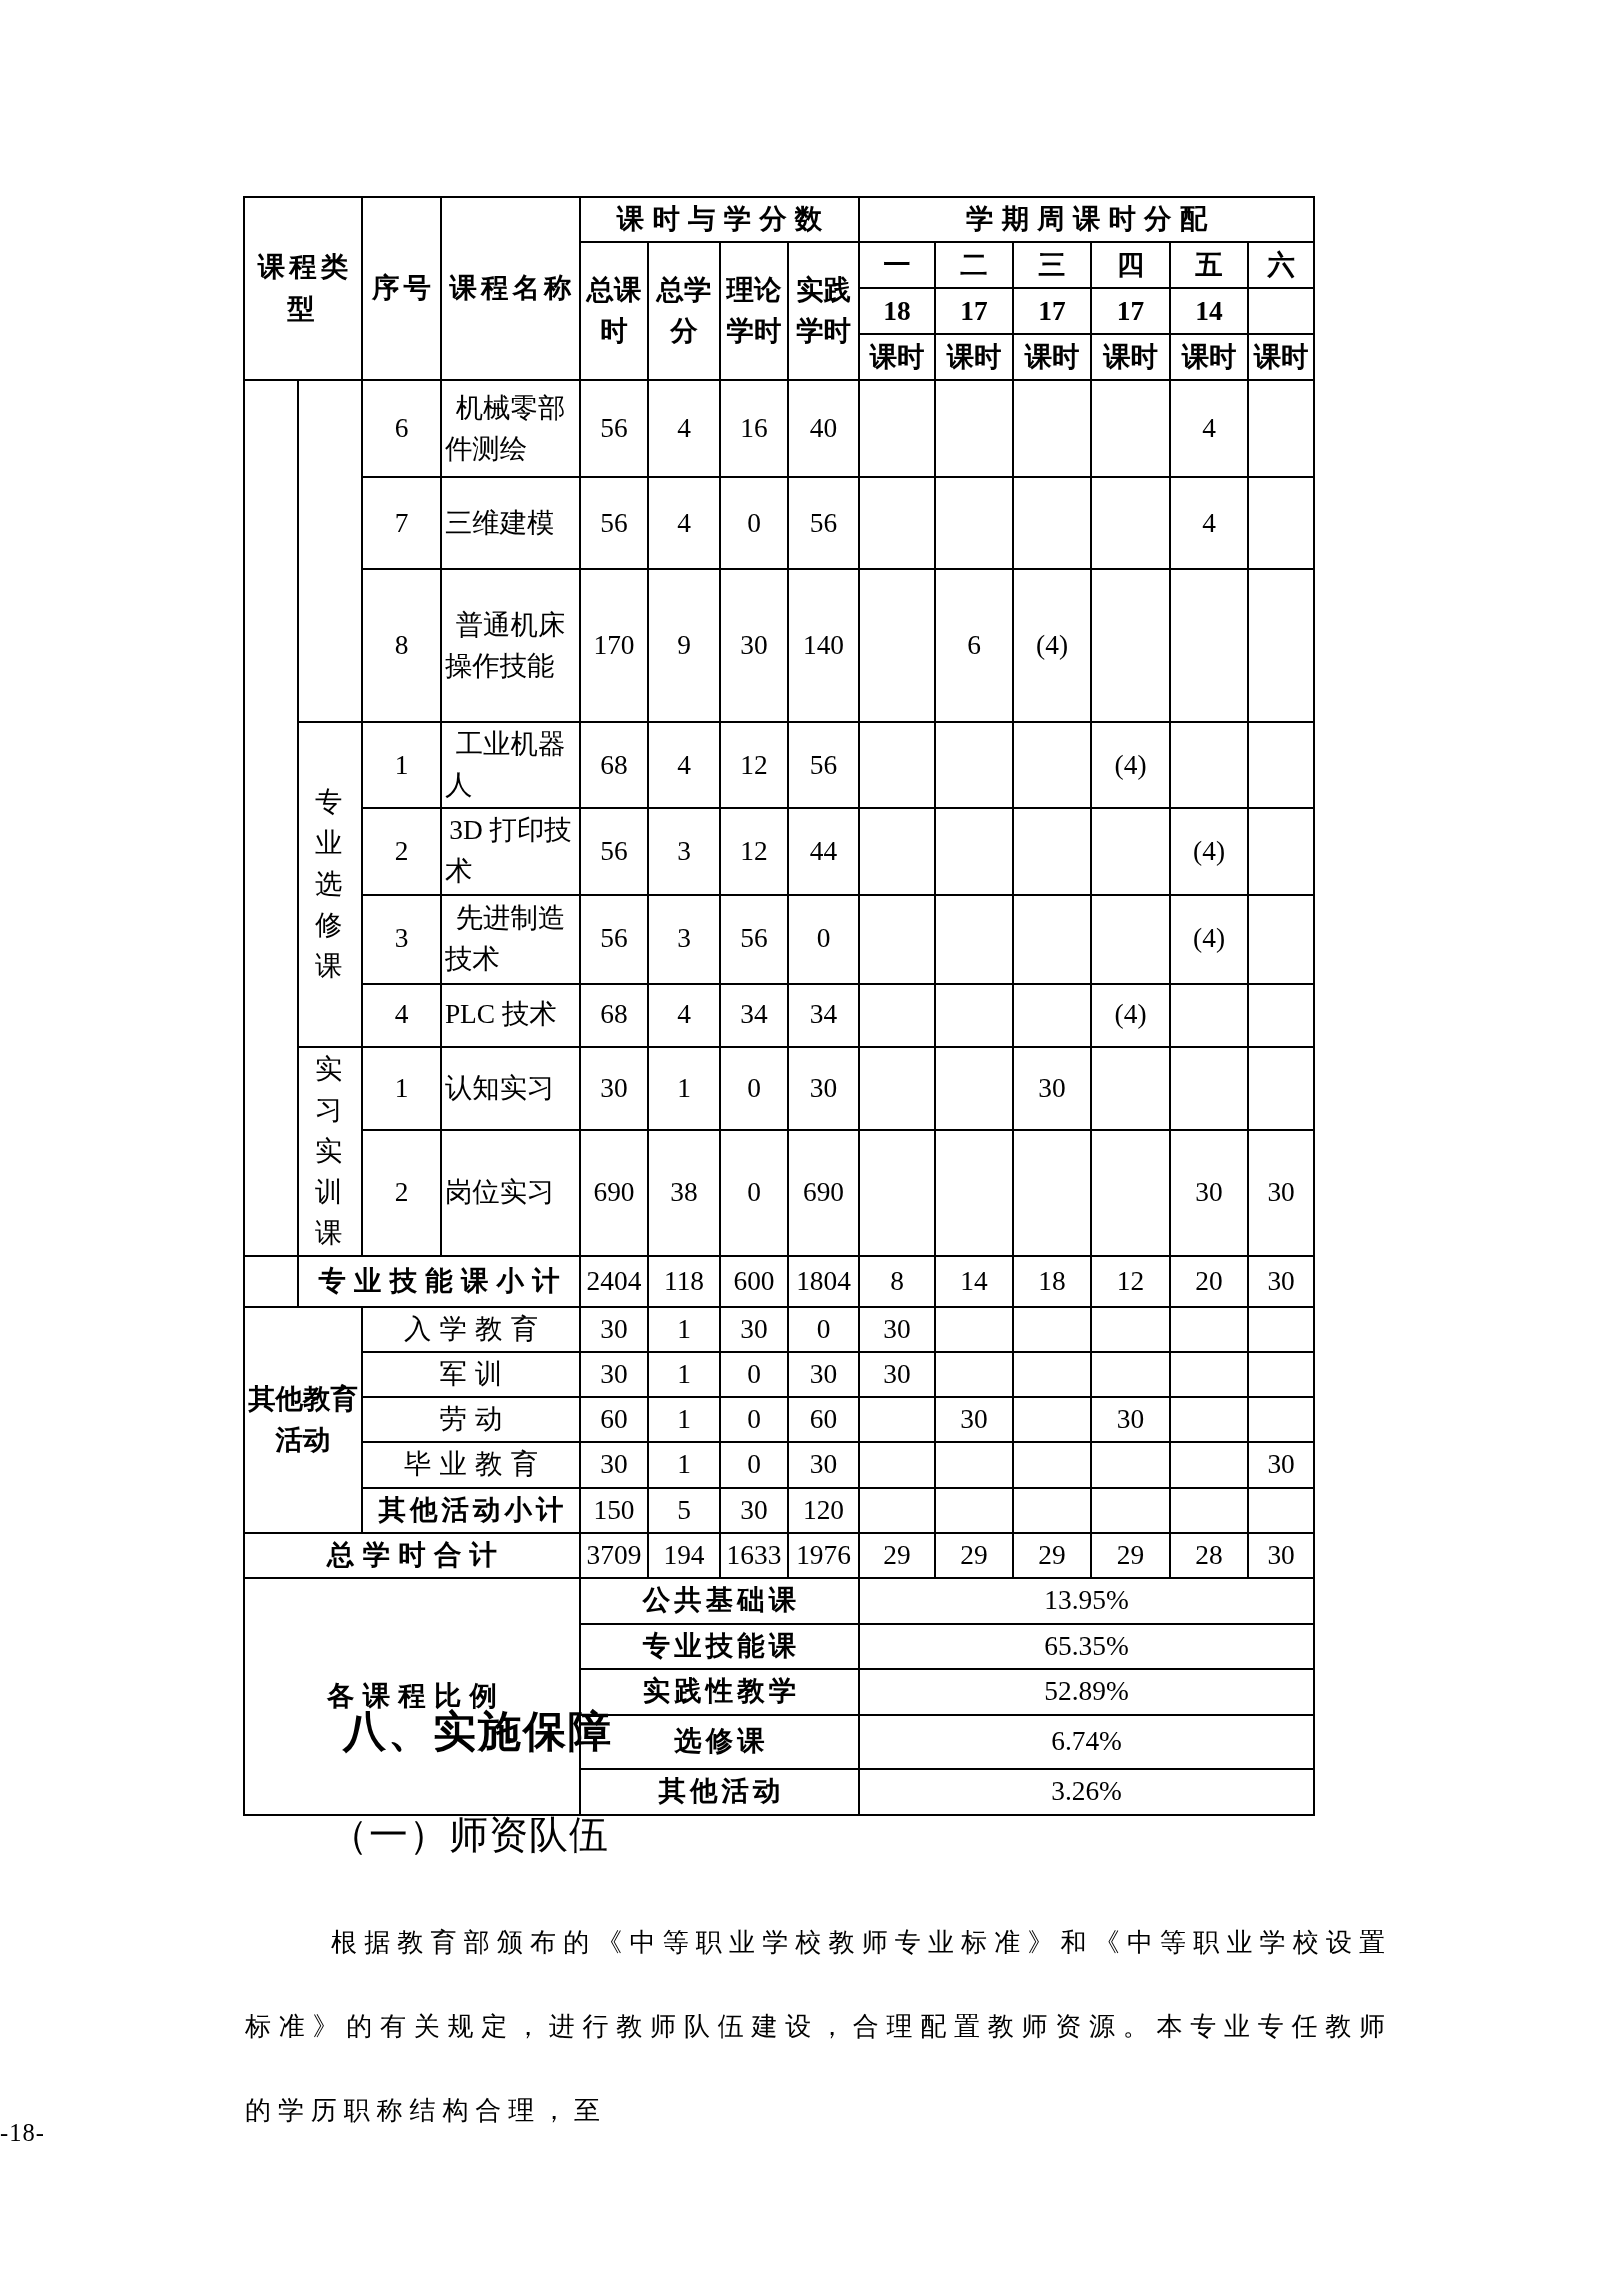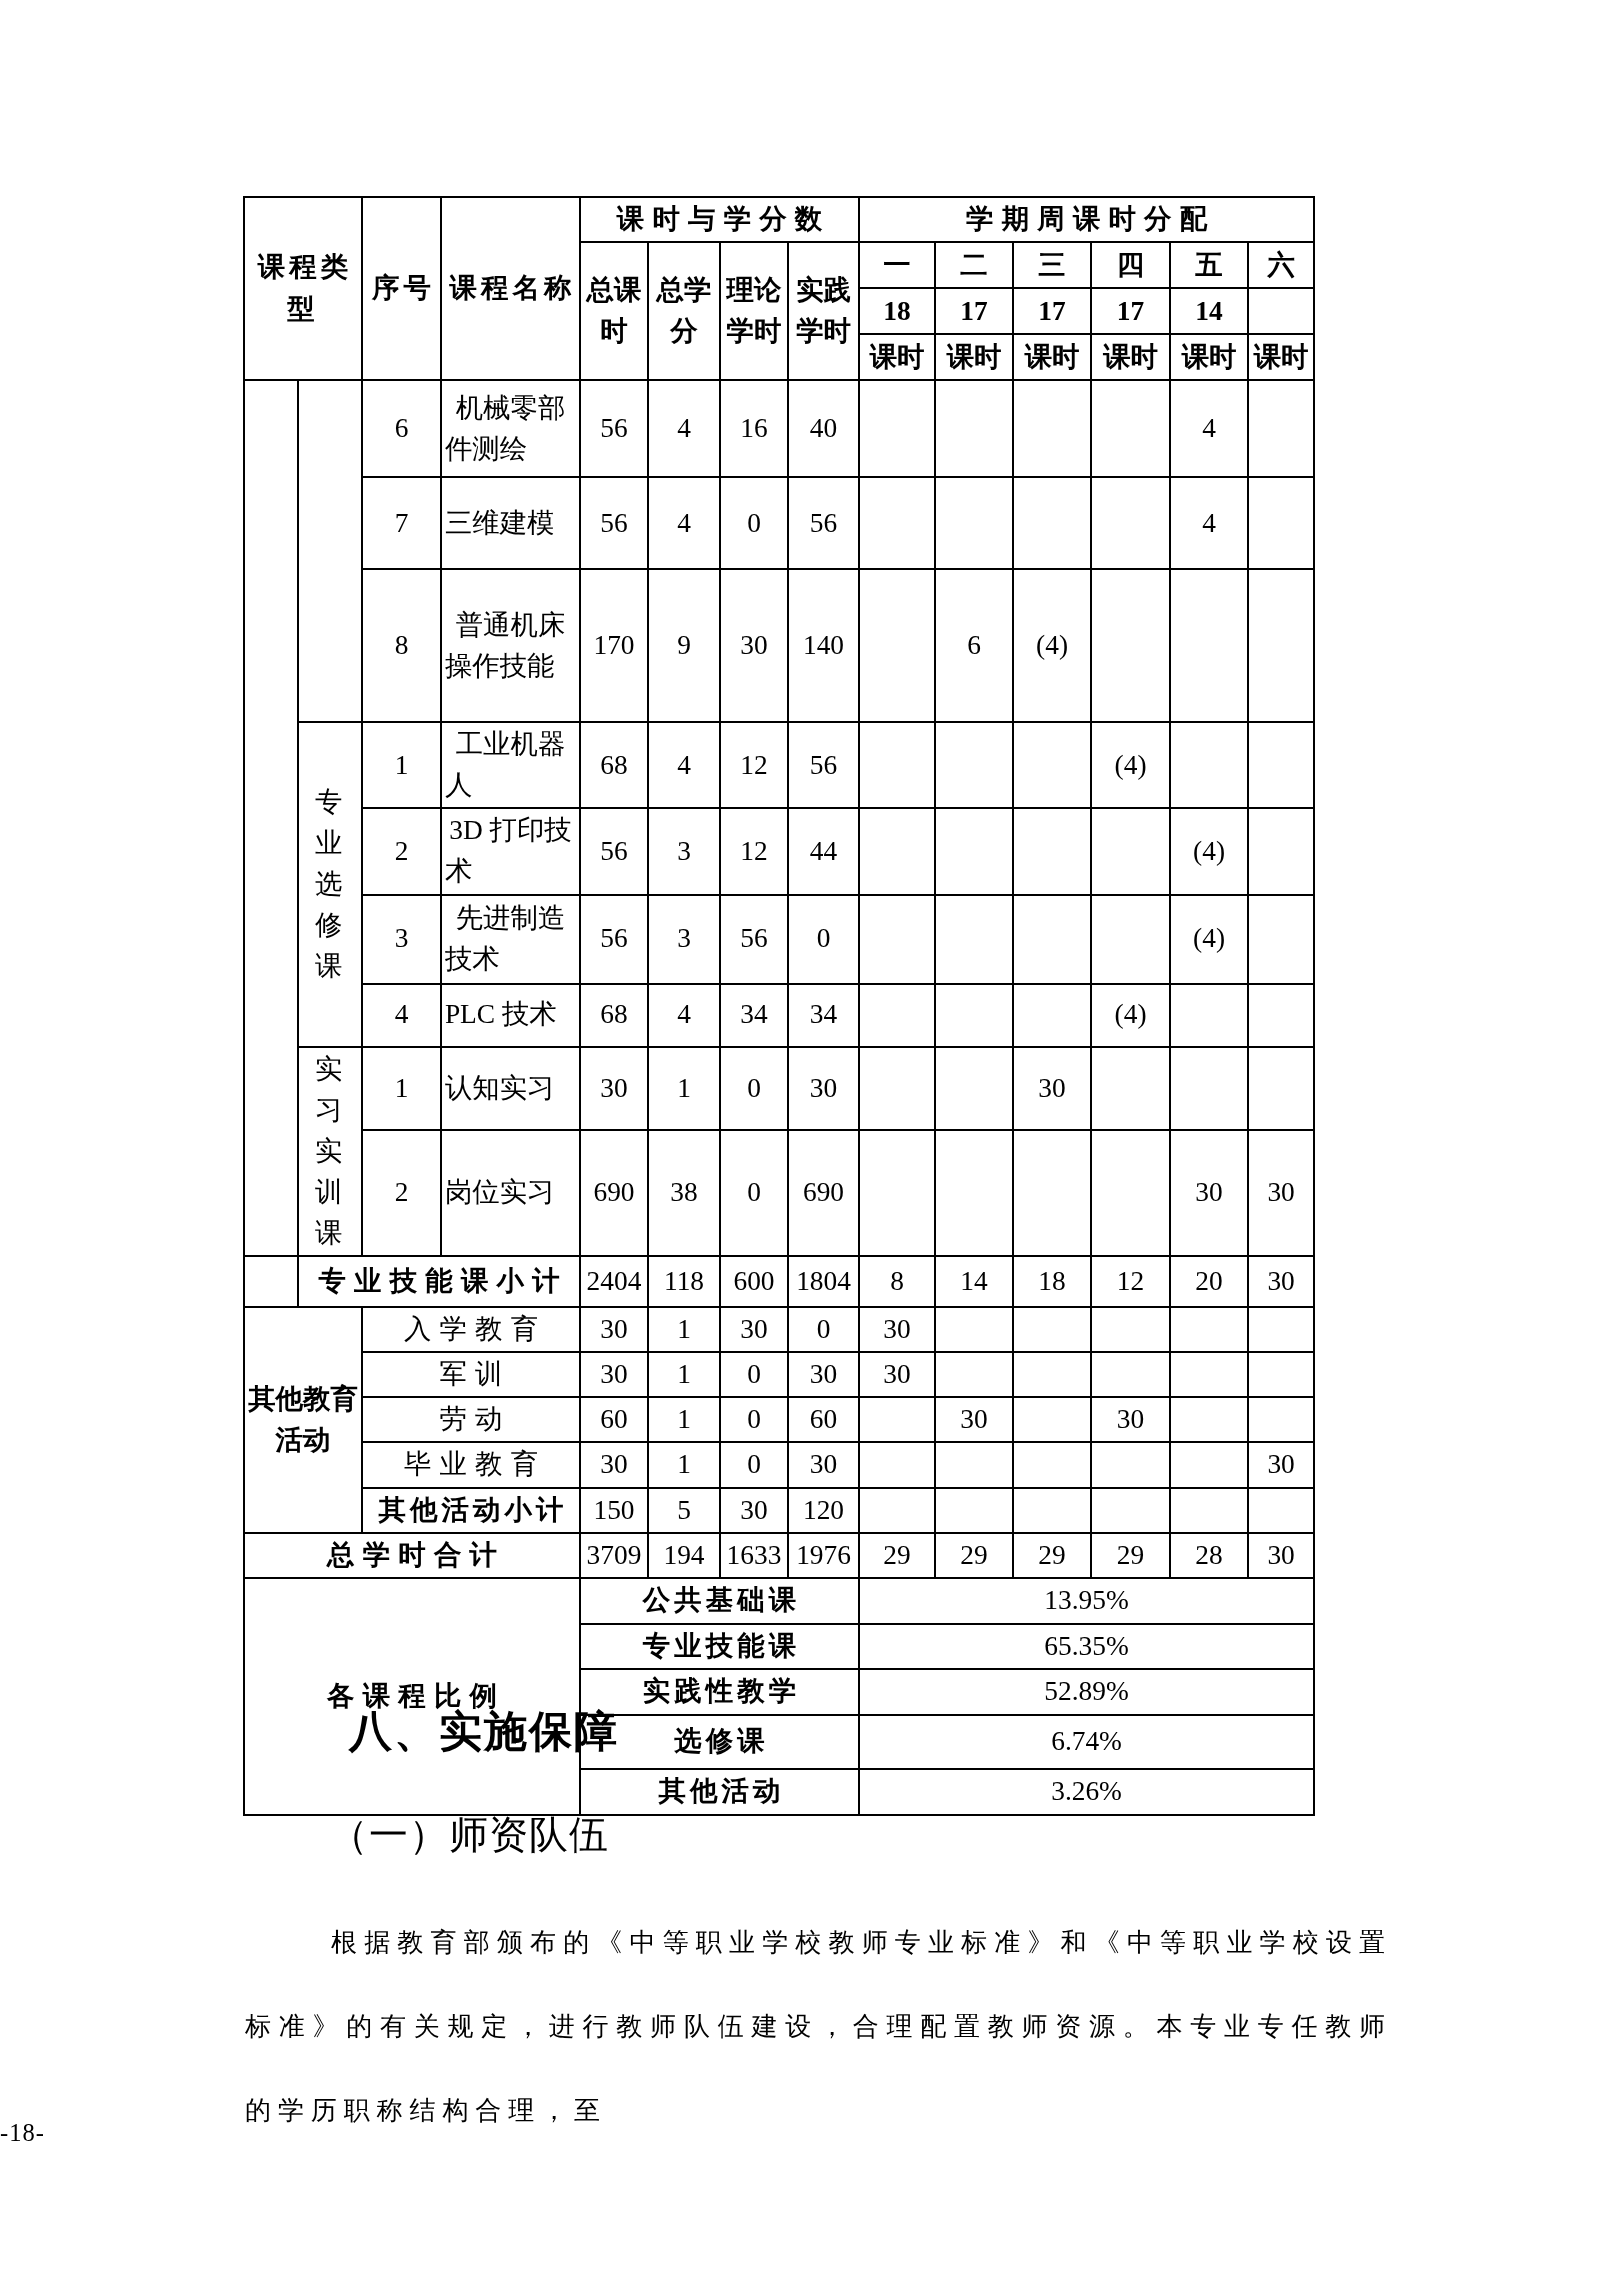--- a/index.html
+++ b/index.html
@@ -23,21 +23,21 @@
   .name{
     text-align:justify;text-justify:inter-character;text-align-last:left;
     font-size:25.5px;padding:2px 5.9px;line-height:1.75;
   }
   .vlab{line-height:1.7;font-weight:700;letter-spacing:0.1em;}
   .num{font-size:27.4px;}
   
   .sec{position:absolute;left:245px;top:1703px;width:1147px;}
   .h1{
     font-family:"Liberation Sans","DejaVu Sans",sans-serif;font-weight:700;
-    font-size:43px;letter-spacing:2px;padding-left:90px;margin:0 0 47px 14px;
+    font-size:43px;letter-spacing:2px;padding-left:90px;margin:0 0 47px 8px;
   }
   .h2{
     font-weight:400;font-size:39px;letter-spacing:1px;padding-left:84px;margin:0 0 39px 0;
   }
   .para{
     font-size:26px;line-height:84px;letter-spacing:6.9px;
     text-align:justify;text-justify:inter-character;text-align-last:left;
     text-indent:86px;margin:0;
   }
   .pagenum{

